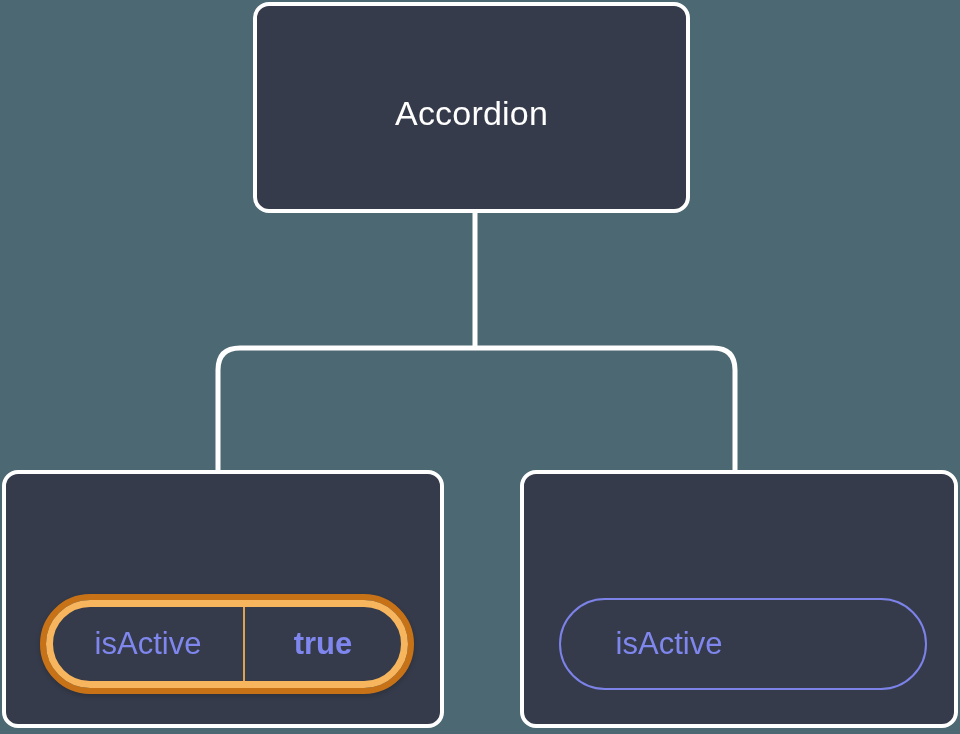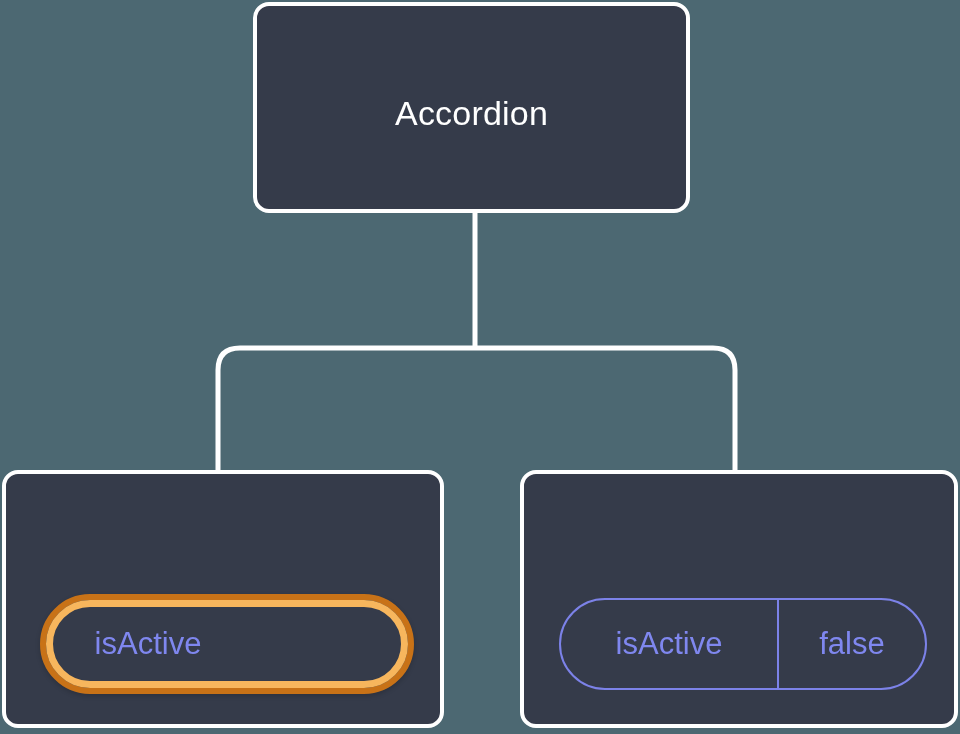--- a/index.html
+++ b/index.html
@@ -159,26 +159,26 @@
 
   <div class="node" id="node-accordion">
     <div class="node-title">Accordion</div>
   </div>
 
   <div class="node" id="node-panel-left">
 
     <div class="pill highlight" id="pill-left">
       <div class="pill-inner">
         <span class="pill-key">isActive</span>
+        <span class="pill-val">true</span>
       </div>
     </div>
 
   </div>
 
   <div class="node" id="node-panel-right">
 
     <div class="pill plain" id="pill-right">
       <span class="pill-key">isActive</span>
-      <span class="pill-val">false</span>
     </div>
   </div>
 
 </div>
 
 </body></html>

